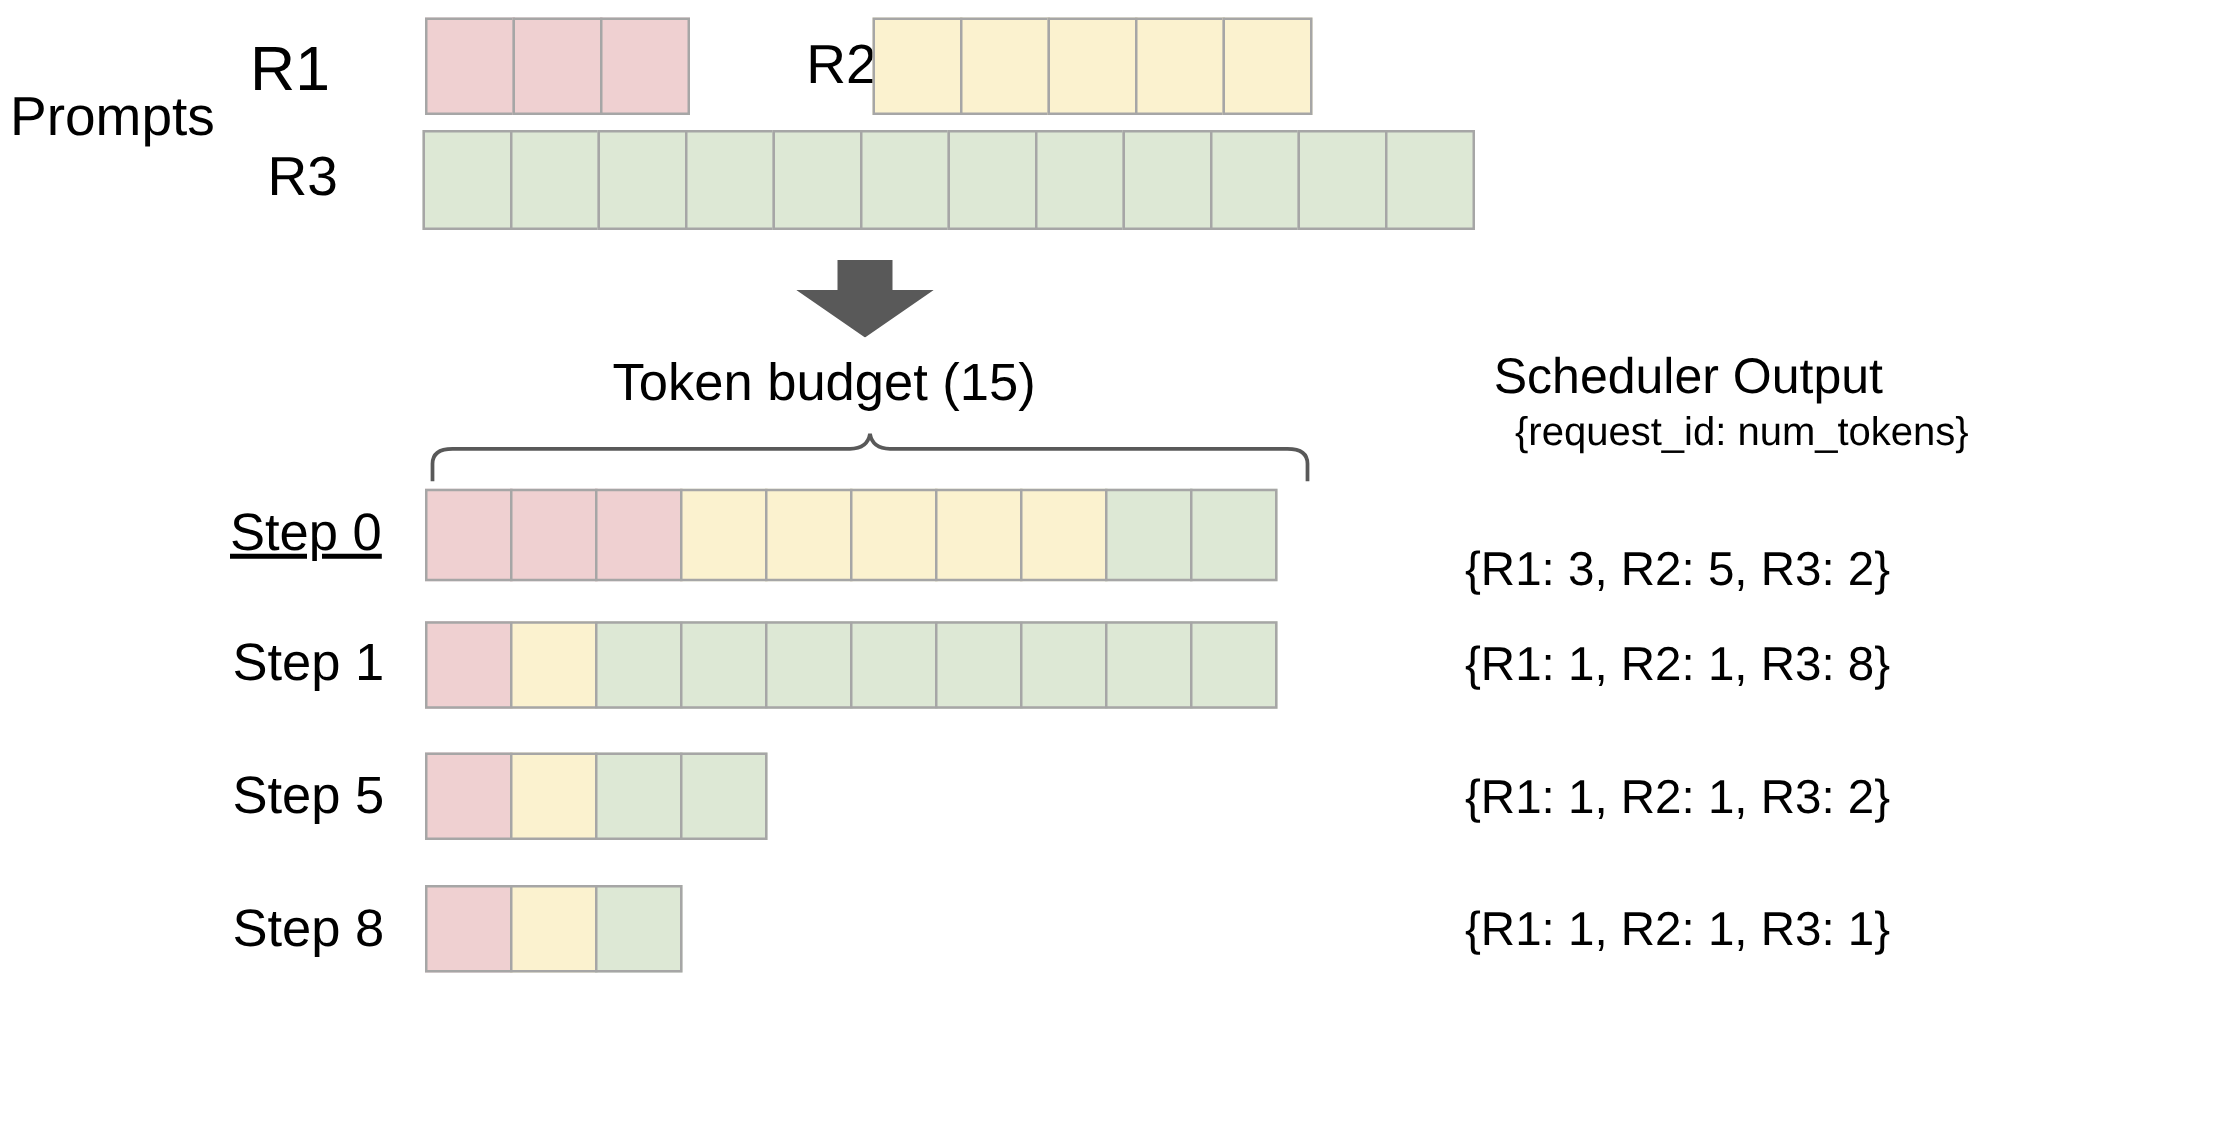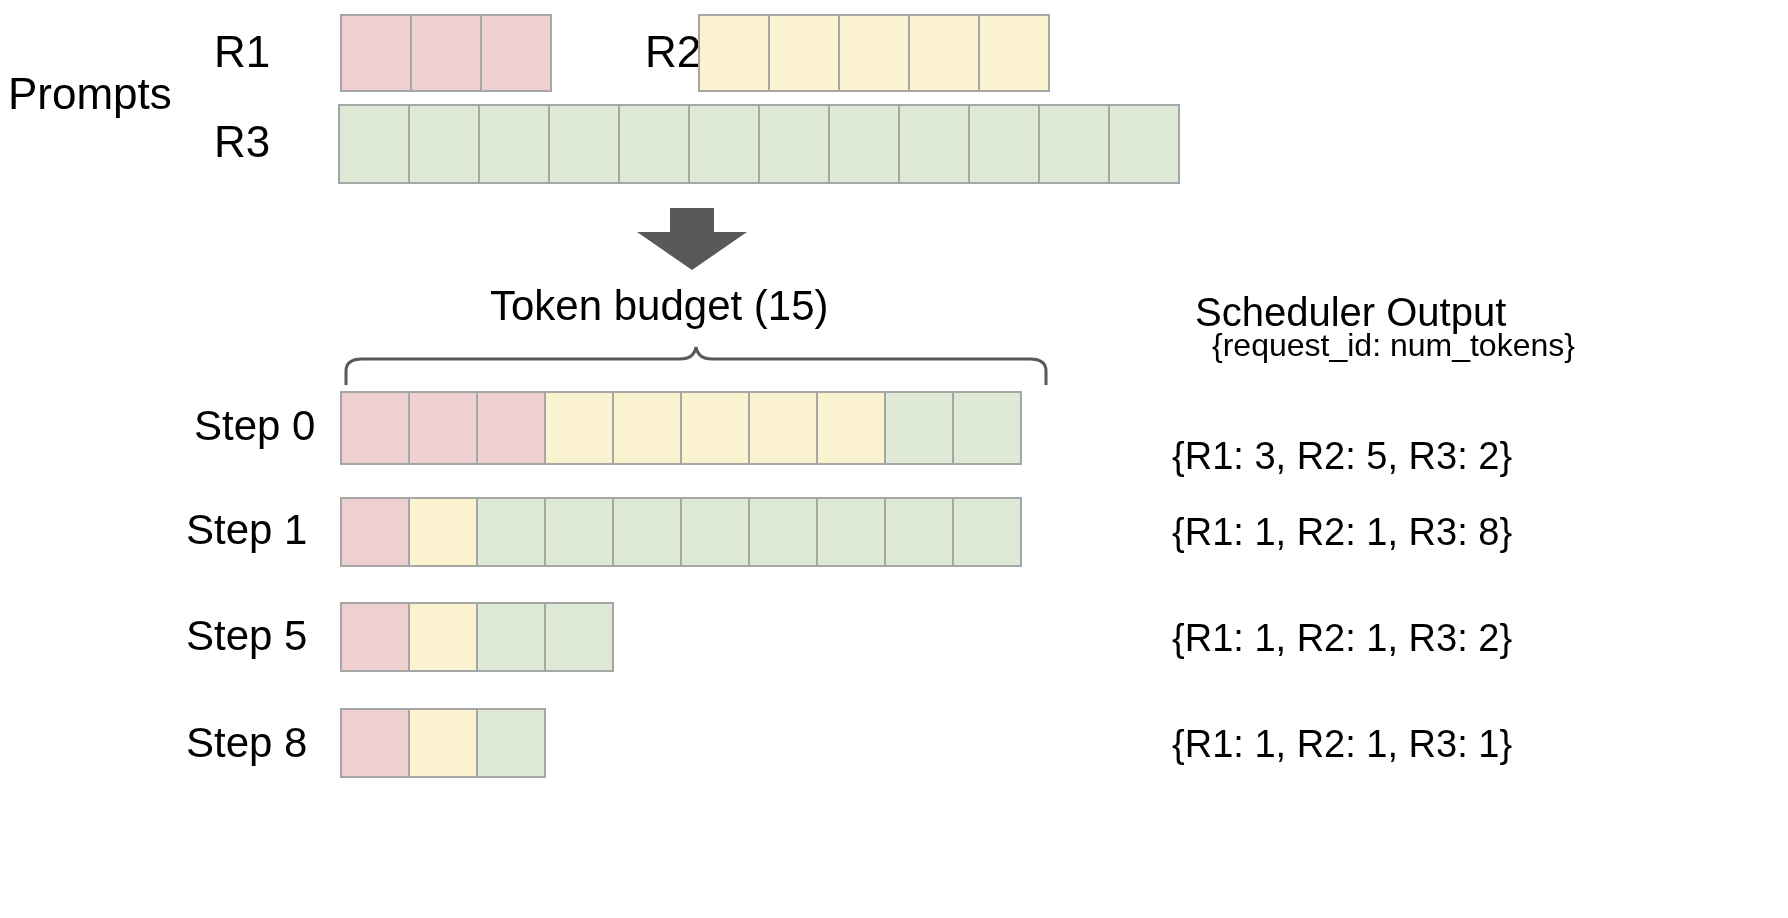--- a/index.html
+++ b/index.html
@@ -40,21 +40,21 @@
   .c-r1 { background: #efd0d1; }
   .c-r2 { background: #fbf2cf; }
   .c-r3 { background: #dde8d5; }
 
   
   #prompts-label {
     left: 8px;
     top: 72px;
     font-size: 44px;
   }
-  #r1-label { left: 214px; top: 30px; font-size: 44px; }
+  #r1-label { left: 200px; top: 30px; font-size: 50px; }
   #r2-label { left: 627px; top: 30px; font-size: 44px; margin-left: 18px; }
   #r3-label { left: 214px; top: 120px; font-size: 44px; }
 
   #strip-r1 { left: 340px; top: 14px;  height: 78px; }
   #strip-r2 { left: 698px; top: 14px;  height: 78px; }
   #strip-r3 { left: 338px; top: 104px; height: 80px; }
 
   
   #down-arrow {
     position: absolute;
@@ -75,34 +75,34 @@
     left: 344px;
     top: 345px;
     width: 704px;
     height: 40px;
   }
 
   
   .step-label {
     font-size: 42px;
   }
-  #step0-label { left: 194px; top: 405px; }
+  #step0-label { left: 184px; top: 405px; text-decoration: underline; }
   #step1-label { left: 186px; top: 509px; }
   #step2-label { left: 186px; top: 615px; }
   #step3-label { left: 186px; top: 722px; }
 
   #strip-step0 { left: 340px; top: 391px; height: 74px; }
   #strip-step1 { left: 340px; top: 497px; height: 70px; }
   #strip-step2 { left: 340px; top: 602px; height: 70px; }
   #strip-step3 { left: 340px; top: 708px; height: 70px; }
 
   
   #scheduler-output-title {
     left: 1195px;
-    top: 292px;
+    top: 281px;
     font-size: 40px;
   }
   #scheduler-output-subtitle {
     left: 1212px;
     top: 329px;
     font-size: 32px;
   }
   .out-row {
     font-size: 38px;
     left: 1172px;

